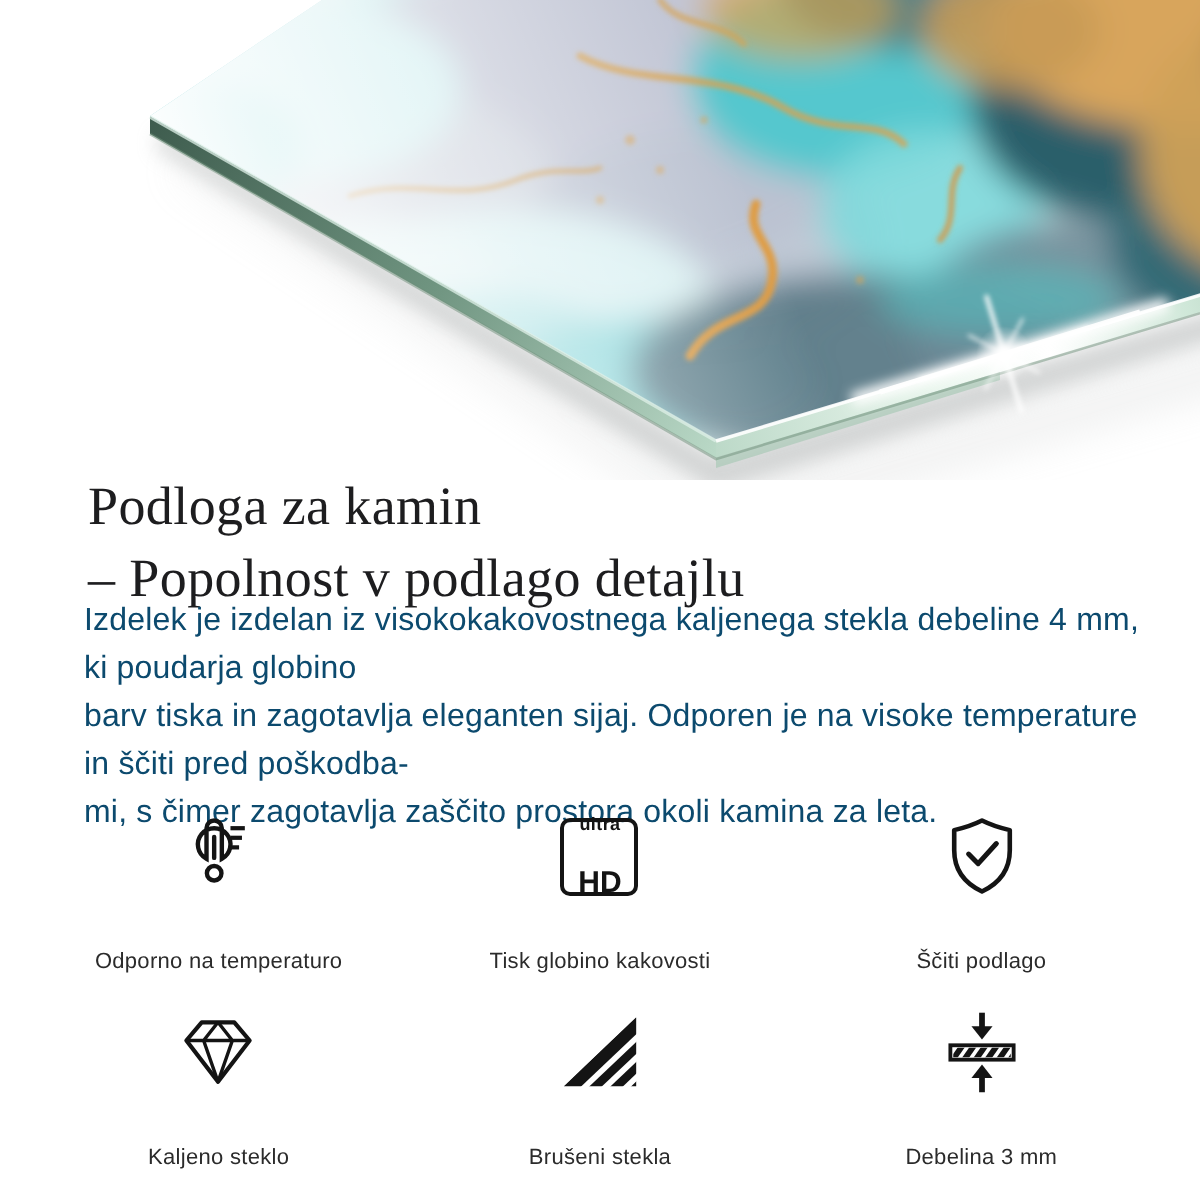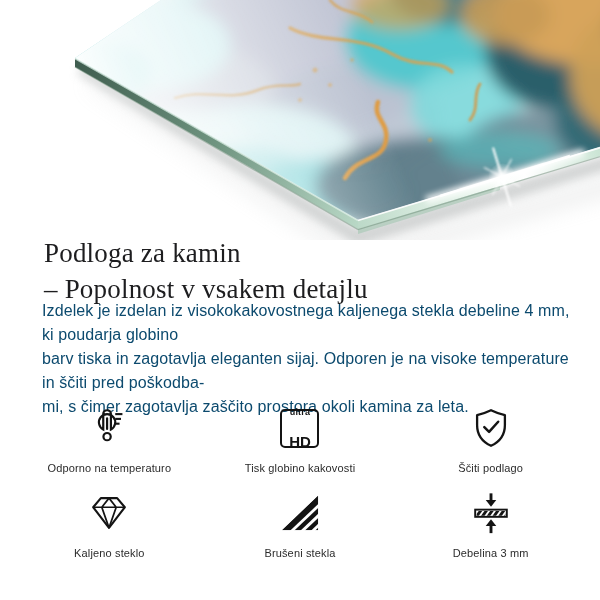--- a/index.html
+++ b/index.html
@@ -20,21 +20,21 @@
     position:absolute;left:42px;top:299px;width:530px;
     font-size:16px;line-height:24px;color:#0c4a6e;letter-spacing:.1px;
   }
   .features{
     position:absolute;left:0;top:404px;width:600px;
     display:grid;grid-template-columns:repeat(3,1fr);row-gap:15px;
     padding:0 14px;box-sizing:border-box;
   }
   .feature{display:flex;flex-direction:column;align-items:center;}
   .icon-wrap{height:48px;display:flex;align-items:center;justify-content:center;}
-  .feature-label{margin-top:10px;font-size:11px;color:#2b2b2b;letter-spacing:.15px;}
+  .feature-label{margin-top:23px;font-size:11px;color:#2b2b2b;letter-spacing:.15px;}
   .uhd-badge{
     width:35px;height:35px;border:2.5px solid #141414;border-radius:5px;
     display:flex;flex-direction:column;align-items:center;justify-content:center;
     color:#141414;font-weight:700;line-height:1;
   }
   .uhd-badge .uhd-top{font-size:9px;letter-spacing:.2px;}
   .uhd-badge .uhd-bottom{font-size:15px;margin-top:17px;}
   .icon{stroke:#141414;fill:none;stroke-width:2.2;}
 </style>
 </head>
@@ -151,21 +151,21 @@
         <line x1="502" y1="147" x2="502" y2="207" stroke-width="2"></line>
         <line x1="488" y1="163" x2="516" y2="191" stroke-width="1.4" opacity="0.8"></line>
         <line x1="488" y1="191" x2="516" y2="163" stroke-width="1.4" opacity="0.8"></line>
       </g>
     </g>
   </svg>
 </div>
 
 <h1 class="page-title">
   <span>Podloga za kamin</span><br>
-  <span>– Popolnost v vsakem detajlu</span>
+  <span>– Popolnost v podlago detajlu</span>
 </h1>
 
 <div class="description">
   <div>Izdelek je izdelan iz visokokakovostnega kaljenega stekla debeline 4 mm, ki poudarja globino</div>
   <div>barv tiska in zagotavlja eleganten sijaj. Odporen je na visoke temperature in ščiti pred poškodba-</div>
   <div>mi, s čimer zagotavlja zaščito prostora okoli kamina za leta.</div>
 </div>
 
 <div class="features">
 

